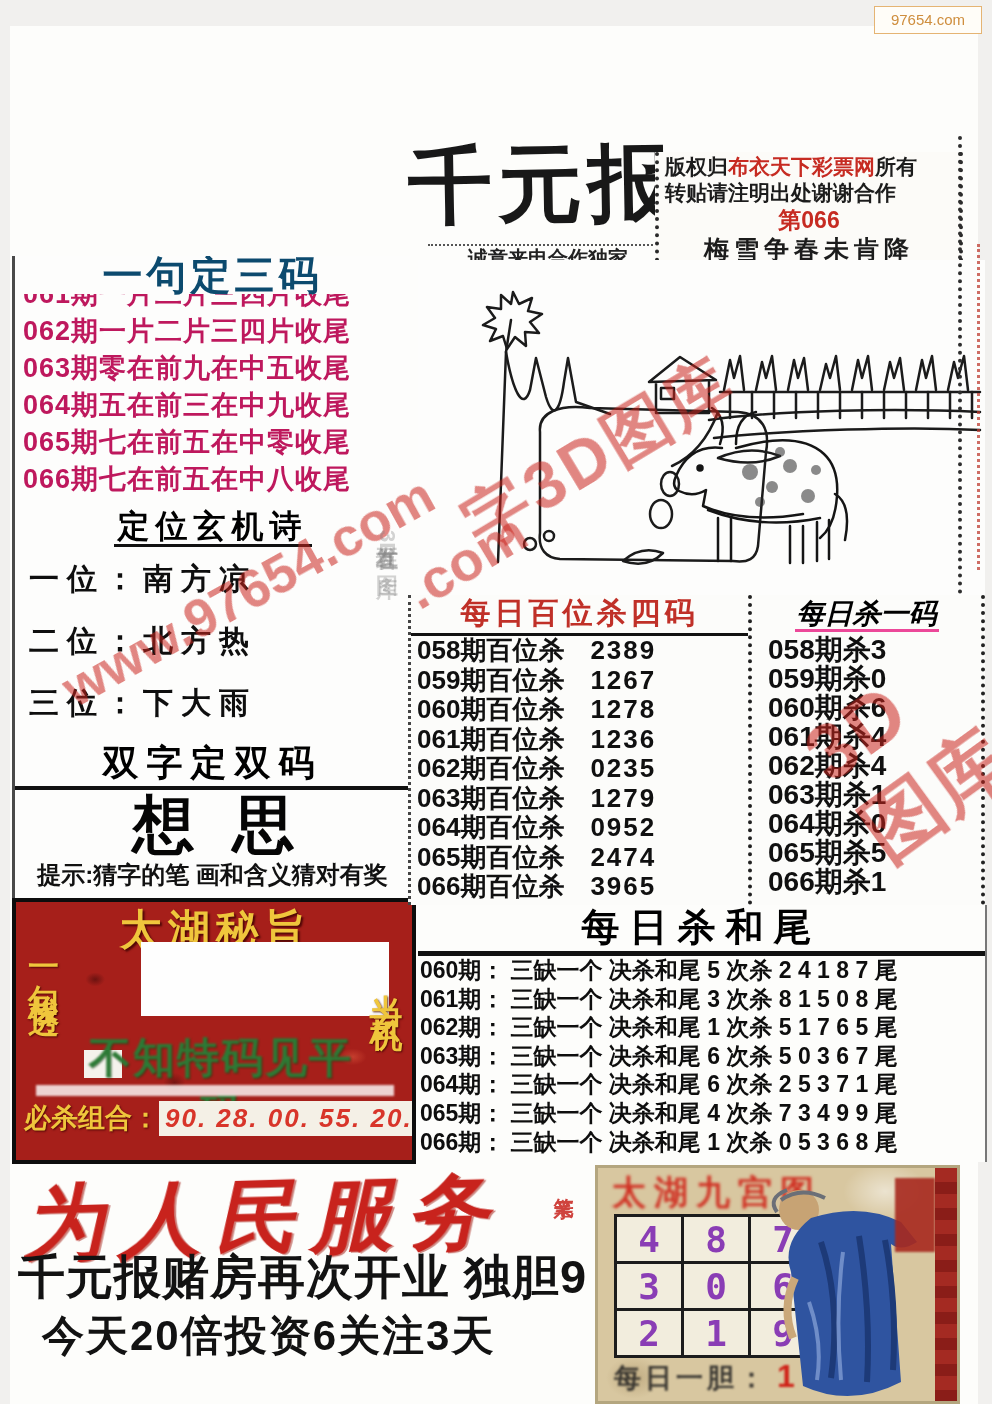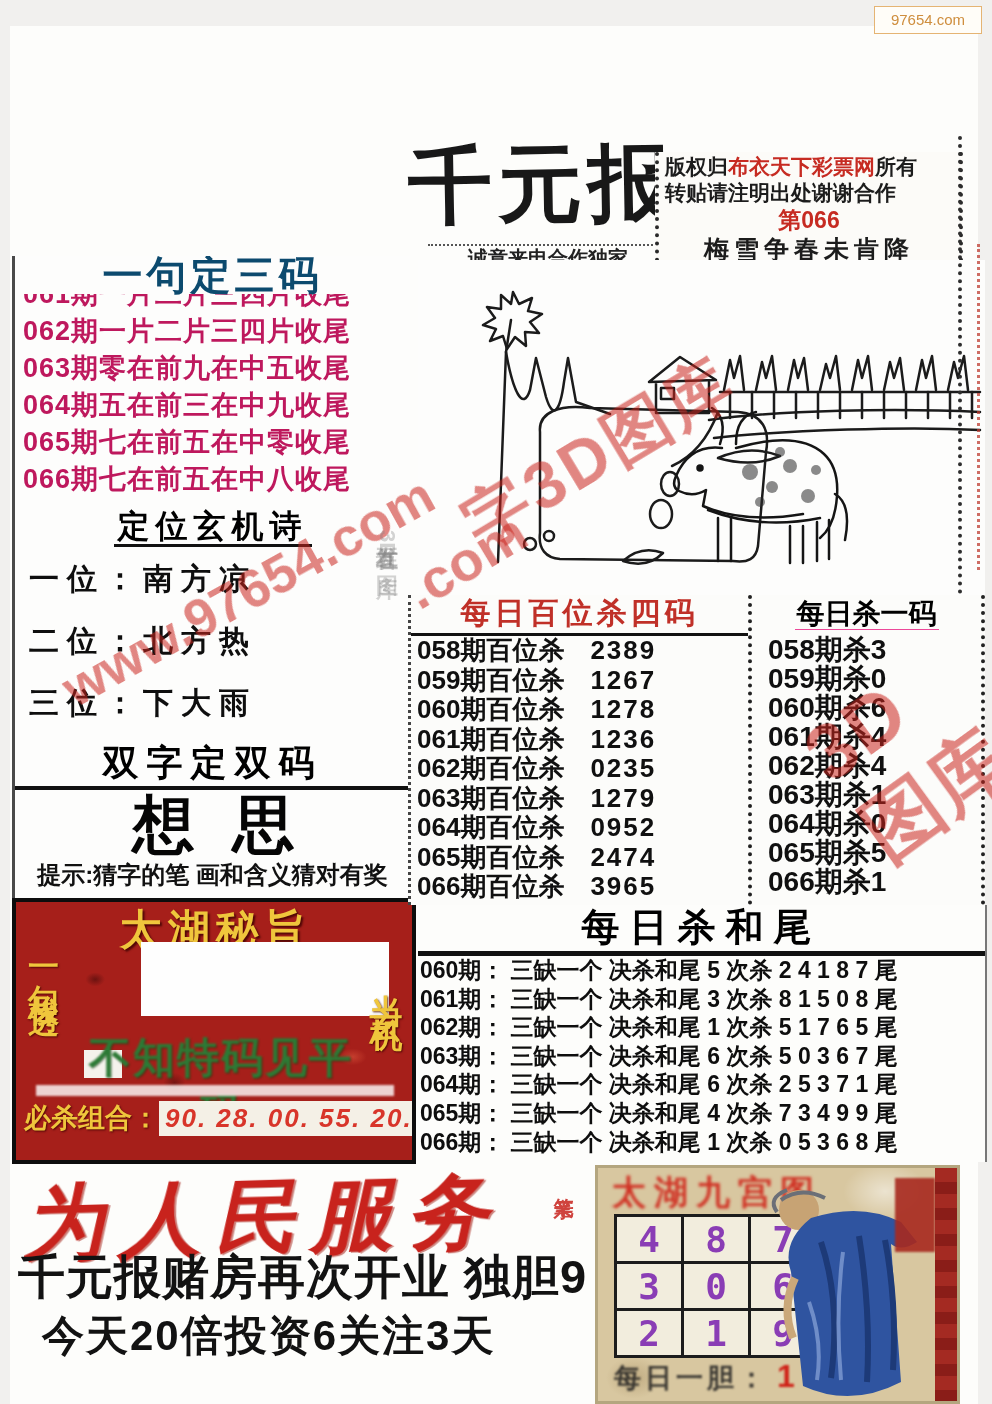--- a/index.html
+++ b/index.html
@@ -80,21 +80,21 @@
           background:#fcfcfa;overflow:hidden;}
   .k4-title{color:#c03028;font-size:30px;font-weight:bold;text-align:center;letter-spacing:4px;height:38px;line-height:36px;
             border-bottom:3px solid #111;}
   .k4-row{font-size:26px;font-weight:bold;color:#101010;line-height:29.5px;padding-left:6px;}
   .k4-row .v{margin-left:26px;letter-spacing:2px;}
 
   
   .box-k1{left:748px;top:595px;width:237px;height:310px;border-left:4px dotted #222;border-right:4px dotted #222;
           box-sizing:border-box;background:#fcfcfa;overflow:hidden;}
   .k1-title{font-size:28px;font-weight:bold;text-align:center;height:40px;line-height:38px;}
-  .k1-title span{border-bottom:1px solid #ec4899;padding:0 2px;}
+  .k1-title span{border-bottom:3px solid #ec4899;padding:0 2px;font-style:italic;}
   .k1-row{font-size:28px;font-weight:bold;color:#101010;line-height:29px;padding-left:16px;}
 
   
   .box-kt{left:418px;top:905px;width:567px;height:257px;background:#fdfdfb;overflow:hidden;border-right:2px solid #777;}
   .kt-title{font-size:38px;font-weight:bold;text-align:center;letter-spacing:10px;height:46px;line-height:44px;
             border-bottom:5px solid #111;}
   .kt-row{font-size:23px;font-weight:bold;color:#0e0e0e;line-height:28.6px;white-space:pre;padding-left:2px;}
   .kt-row .p{margin-right:6px;}
 
   

